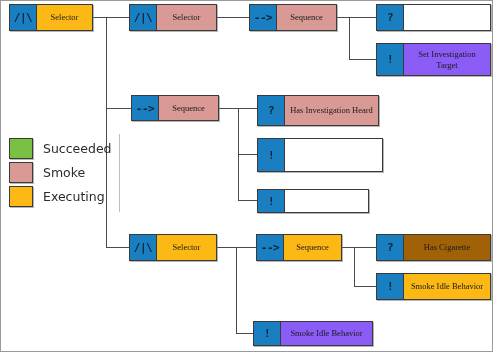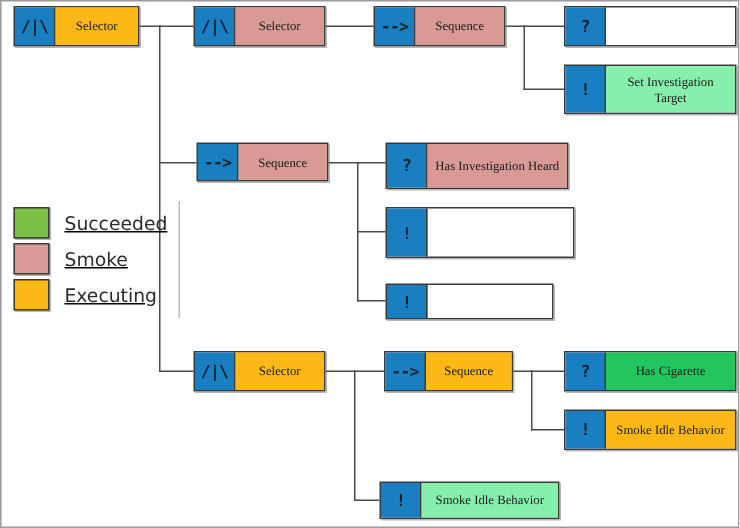--- a/index.html
+++ b/index.html
@@ -51,43 +51,42 @@
     text-align: center;
     font-size: 8.5px;
     color: #1a1a1a;
     line-height: 1.25;
     padding: 1px 3px;
     box-sizing: border-box;
     font-family: Liberation Serif, serif;
   }
   .st-executing .label { background: #fcb814; }
   .st-failed    .label { background: #d99a96; }
-  .st-succeeded .label { background: #22c55e; text-align: center; }
-  .st-none      .label { background: #86efac; }
+  .st-succeeded .label { background: #a16207; text-align: center; }
+  .st-none      .label { background: #8b5cf6; }
 
   
   .edge {
     position: absolute;
     background: #4a4a4a;
     z-index: 1;
   }
   .edge.h { height: 1px; }
   .edge.v { width: 1px; }
 
   
   #legend {
     position: absolute;
     z-index: 4;
   }
   .legend-row {
     display: flex;
     align-items: center;
     margin-bottom: 2px;
     height: 22px;
-    text-decoration: underline;
   }
   .legend-swatch {
     width: 24px;
     height: 21px;
     border: 1px solid #3a3a3a;
     box-shadow: 1px 1px 0 rgba(120,120,120,0.55);
     box-sizing: border-box;
     flex: 0 0 auto;
   }
   .legend-text {

